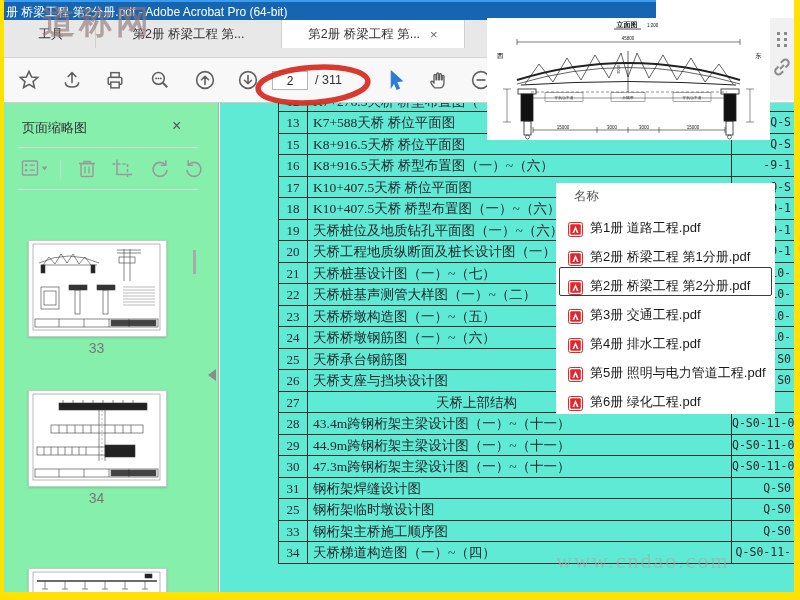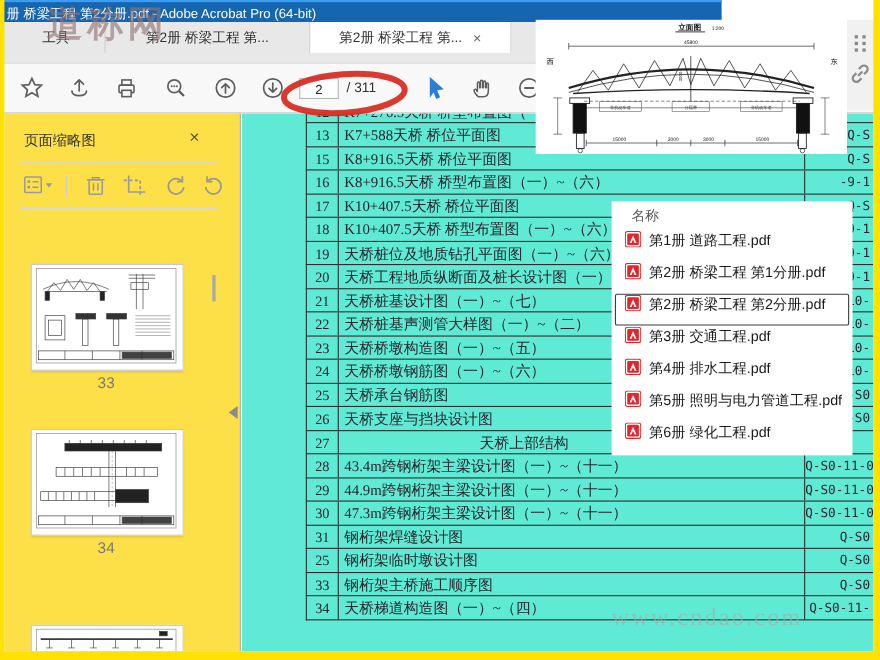--- a/index.html
+++ b/index.html
@@ -27,21 +27,21 @@
   
   #toolbar{left:0;top:58px;width:800px;height:45px;background:#f8f8f8;border-bottom:1px solid #cfcfcf;
            box-sizing:border-box;z-index:2;}
   .tbi{position:absolute;top:11px;width:22px;height:22px;color:#5f5f5f;}
   .tbi svg{width:22px;height:22px;display:block;}
   #pagebox{position:absolute;left:272px;top:13px;width:36px;height:19px;border:1px solid #b5b5b5;
            background:#fff;font-size:12px;text-align:center;color:#222;padding:0;box-sizing:border-box;}
   #pagetotal{position:absolute;left:315px;top:15px;font-size:12.5px;color:#333;text-align:center;}
 
   
-  #sidebar{left:4px;top:103px;width:215px;height:489px;background:#fde047;border-right:1px solid #aeaeae;
+  #sidebar{left:4px;top:103px;width:215px;height:489px;background:#86efac;border-right:1px solid #aeaeae;
            box-sizing:border-box;overflow:hidden;z-index:2;}
   #pane-title{position:absolute;left:18px;top:16px;font-size:13px;color:#333;}
   #pane-close{position:absolute;left:168px;top:14px;font-size:16px;color:#555;}
   .sdiv{position:absolute;left:14px;width:180px;height:1px;background:#d8d8d8;}
   .sbi{position:absolute;top:54px;width:26px;height:24px;color:#9a9a9a;}
   .sbi svg{width:100%;height:100%;display:block;}
   .thumb{position:absolute;left:24px;width:137px;height:95px;background:#fff;border:1px solid #c9c9c9;
          box-shadow:0 1px 2px rgba(0,0,0,.15);}
   .thumb svg{width:135px;height:93px;display:block;}
   .tlabel{position:absolute;left:24px;width:137px;text-align:center;font-size:14px;color:#777;}
@@ -73,21 +73,21 @@
          linear-gradient(#8a8a8a,#8a8a8a) 0 6px/3px 3px no-repeat,
          linear-gradient(#8a8a8a,#8a8a8a) 7px 6px/3px 3px no-repeat,
          linear-gradient(#8a8a8a,#8a8a8a) 0 12px/3px 3px no-repeat,
          linear-gradient(#8a8a8a,#8a8a8a) 7px 12px/3px 3px no-repeat;}
   #link-tool{position:absolute;left:1px;top:38px;width:22px;height:22px;color:#8a8a8a;}
 
   
   #filepanel{left:556px;top:183px;width:219px;height:231px;background:#fff;z-index:10;}
   #fp-header{position:absolute;left:18px;top:5px;font-size:12.5px;color:#555;}
   #fp-list{position:absolute;left:0px;top:26px;right:0;}
-  .frow{display:flex;align-items:flex-start;height:29px;padding-left:8px;box-sizing:border-box;
+  .frow{display:flex;align-items:flex-end;height:29px;padding-left:8px;box-sizing:border-box;
         border:1px solid transparent;border-radius:2px;margin:0 3px;}
   .frow.selected{border-color:#3c3c3c;}
   .frow svg{width:15px;height:15px;margin-right:7px;flex:none;}
   .fname{font-size:13px;color:#191919;white-space:nowrap;}
 
   
   #red-oval{left:254px;top:62px;width:118px;height:46px;z-index:12;}
   #wm-top{left:42px;top:0px;z-index:14;font-family:"Liberation Serif","DejaVu Serif",serif;
           font-size:33px;font-weight:bold;color:rgba(146,116,116,.62);letter-spacing:4px;}
   #wm-bottom{left:556px;top:548px;z-index:11;font-family:"Liberation Serif","DejaVu Serif",serif;

